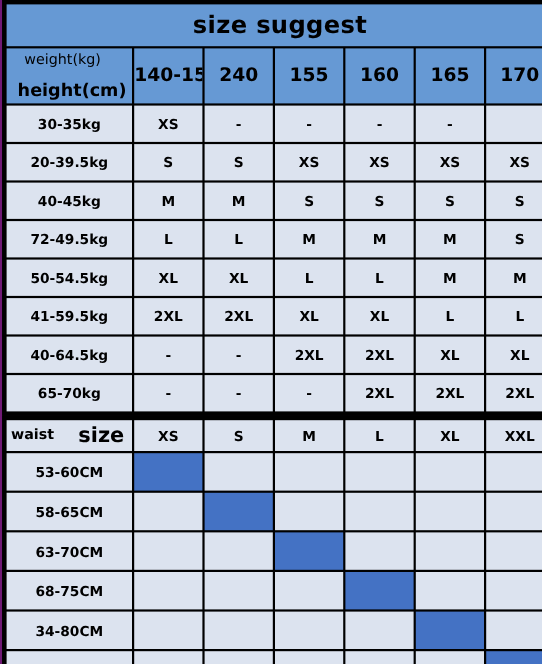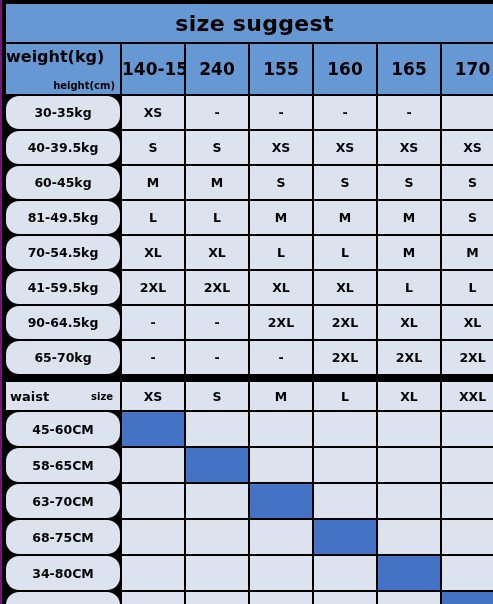--- a/index.html
+++ b/index.html
@@ -59,34 +59,34 @@
   }
   .corner-cell {
     background: #6699d4 !important;
     position: relative;
     height: 50px;
     font-size: 12.5px !important;
   }
   .corner-cell .wk {
     position: absolute;
     top: 3px;
-    left: 0;
-    font-weight: bold;
-    font-size: 16px;
+    left: 16px;
+    font-weight: normal;
+    font-size: 13px;
   }
   .corner-cell .hc {
     position: absolute;
     bottom: 3px;
     right: 5px;
     font-weight: bold;
-    font-size: 10px;
+    font-size: 16px;
   }
 
   .datarow td { height: 33px; }
-  .rowlabel { font-size: 13px; border-radius: 13px; }
+  .rowlabel { font-size: 13px; }
 
   
   .gap { height: 6px; background: #ffffff; }
   .waist-hdr-cell {
     position: relative;
     height: 28px;
     margin-left: 20px;
   }
   .waist-hdr-cell .wl {
     position: absolute;
@@ -95,21 +95,21 @@
     transform: translateY(-50%);
     font-weight: bold;
     font-size: 13px;
   }
   .waist-hdr-cell .wr {
     position: absolute;
     right: 7px;
     top: 50%;
     transform: translateY(-50%);
     font-weight: bold;
-    font-size: 10px;
+    font-size: 19px;
   }
   .size-hdr { height: 28px; font-size: 13.5px; }
   .waistrow td { height: 34px; }
   td.fill { background: #4472c4 !important; }
 </style>
 </head>
 <body>
 
 <div class="page">
 
@@ -143,66 +143,66 @@
       <tr class="datarow">
         <td class="rowlabel">30-35kg</td>
         <td>XS</td>
         <td>-</td>
         <td>-</td>
         <td>-</td>
         <td>-</td>
         <td></td>
       </tr>
       <tr class="datarow">
-        <td class="rowlabel">40-39.5kg</td>
-        <td>S</td>
-        <td>S</td>
-        <td>XS</td>
-        <td>XS</td>
-        <td>XS</td>
-        <td>XS</td>
-      </tr>
-      <tr class="datarow">
-        <td class="rowlabel">60-45kg</td>
-        <td>M</td>
-        <td>M</td>
-        <td>S</td>
-        <td>S</td>
-        <td>S</td>
-        <td>S</td>
-      </tr>
-      <tr class="datarow">
-        <td class="rowlabel">81-49.5kg</td>
-        <td>L</td>
-        <td>L</td>
-        <td>M</td>
-        <td>M</td>
-        <td>M</td>
-        <td>S</td>
-      </tr>
-      <tr class="datarow">
-        <td class="rowlabel">70-54.5kg</td>
+        <td class="rowlabel">20-39.5kg</td>
+        <td>S</td>
+        <td>S</td>
+        <td>XS</td>
+        <td>XS</td>
+        <td>XS</td>
+        <td>XS</td>
+      </tr>
+      <tr class="datarow">
+        <td class="rowlabel">40-45kg</td>
+        <td>M</td>
+        <td>M</td>
+        <td>S</td>
+        <td>S</td>
+        <td>S</td>
+        <td>S</td>
+      </tr>
+      <tr class="datarow">
+        <td class="rowlabel">72-49.5kg</td>
+        <td>L</td>
+        <td>L</td>
+        <td>M</td>
+        <td>M</td>
+        <td>M</td>
+        <td>S</td>
+      </tr>
+      <tr class="datarow">
+        <td class="rowlabel">50-54.5kg</td>
         <td>XL</td>
         <td>XL</td>
         <td>L</td>
         <td>L</td>
         <td>M</td>
         <td>M</td>
       </tr>
       <tr class="datarow">
         <td class="rowlabel">41-59.5kg</td>
         <td>2XL</td>
         <td>2XL</td>
         <td>XL</td>
         <td>XL</td>
         <td>L</td>
         <td>L</td>
       </tr>
       <tr class="datarow">
-        <td class="rowlabel">90-64.5kg</td>
+        <td class="rowlabel">40-64.5kg</td>
         <td>-</td>
         <td>-</td>
         <td>2XL</td>
         <td>2XL</td>
         <td>XL</td>
         <td>XL</td>
       </tr>
       <tr class="datarow">
         <td class="rowlabel">65-70kg</td>
         <td>-</td>
@@ -235,21 +235,21 @@
         </td>
         <td class="size-hdr">XS</td>
         <td class="size-hdr">S</td>
         <td class="size-hdr">M</td>
         <td class="size-hdr">L</td>
         <td class="size-hdr">XL</td>
         <td class="size-hdr">XXL</td>
       </tr>
 
       <tr class="waistrow">
-        <td class="rowlabel">45-60CM</td>
+        <td class="rowlabel">53-60CM</td>
         <td class="fill"></td>
         <td></td>
         <td></td>
         <td></td>
         <td></td>
         <td></td>
       </tr>
       <tr class="waistrow">
         <td class="rowlabel">58-65CM</td>
         <td></td>

